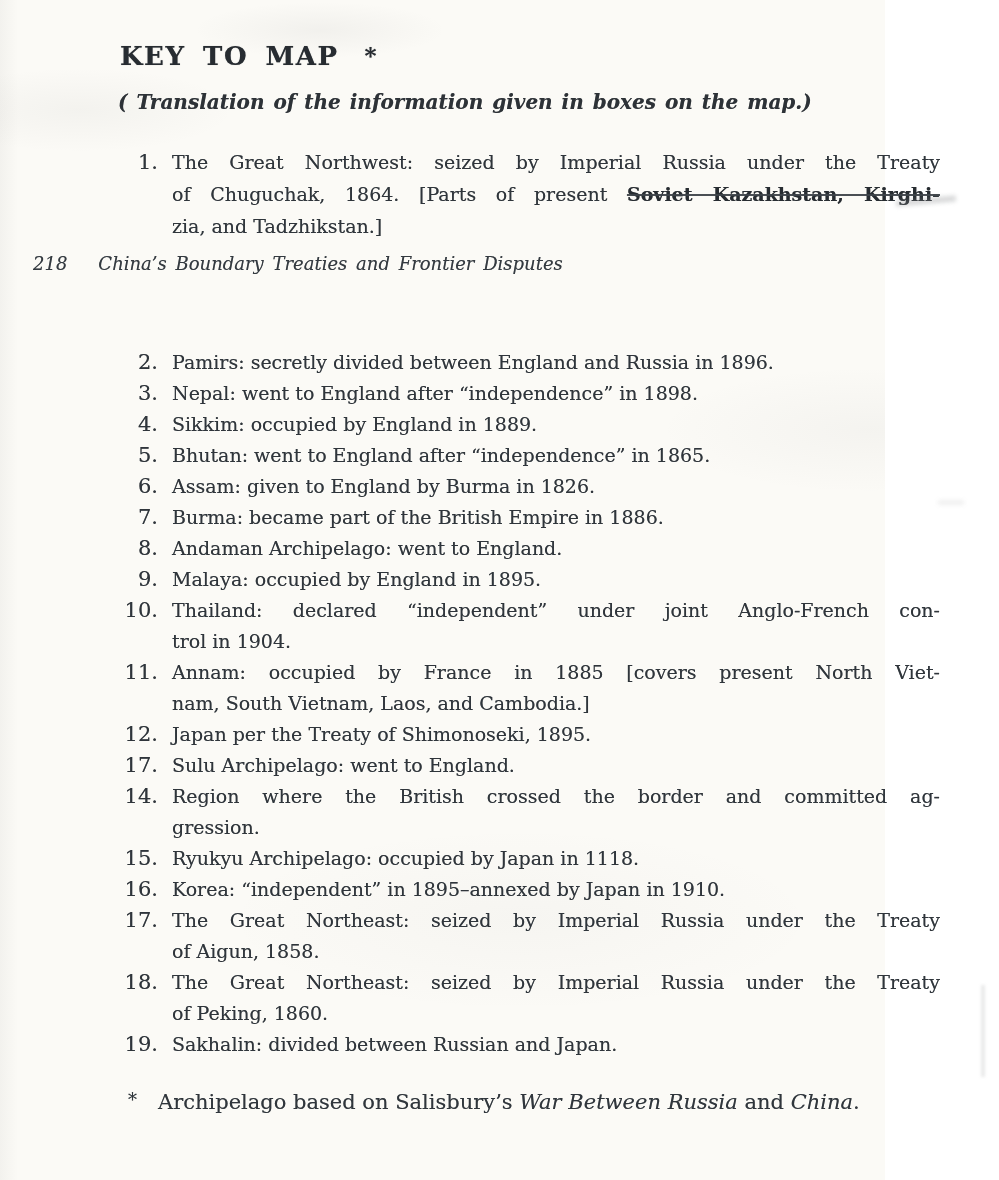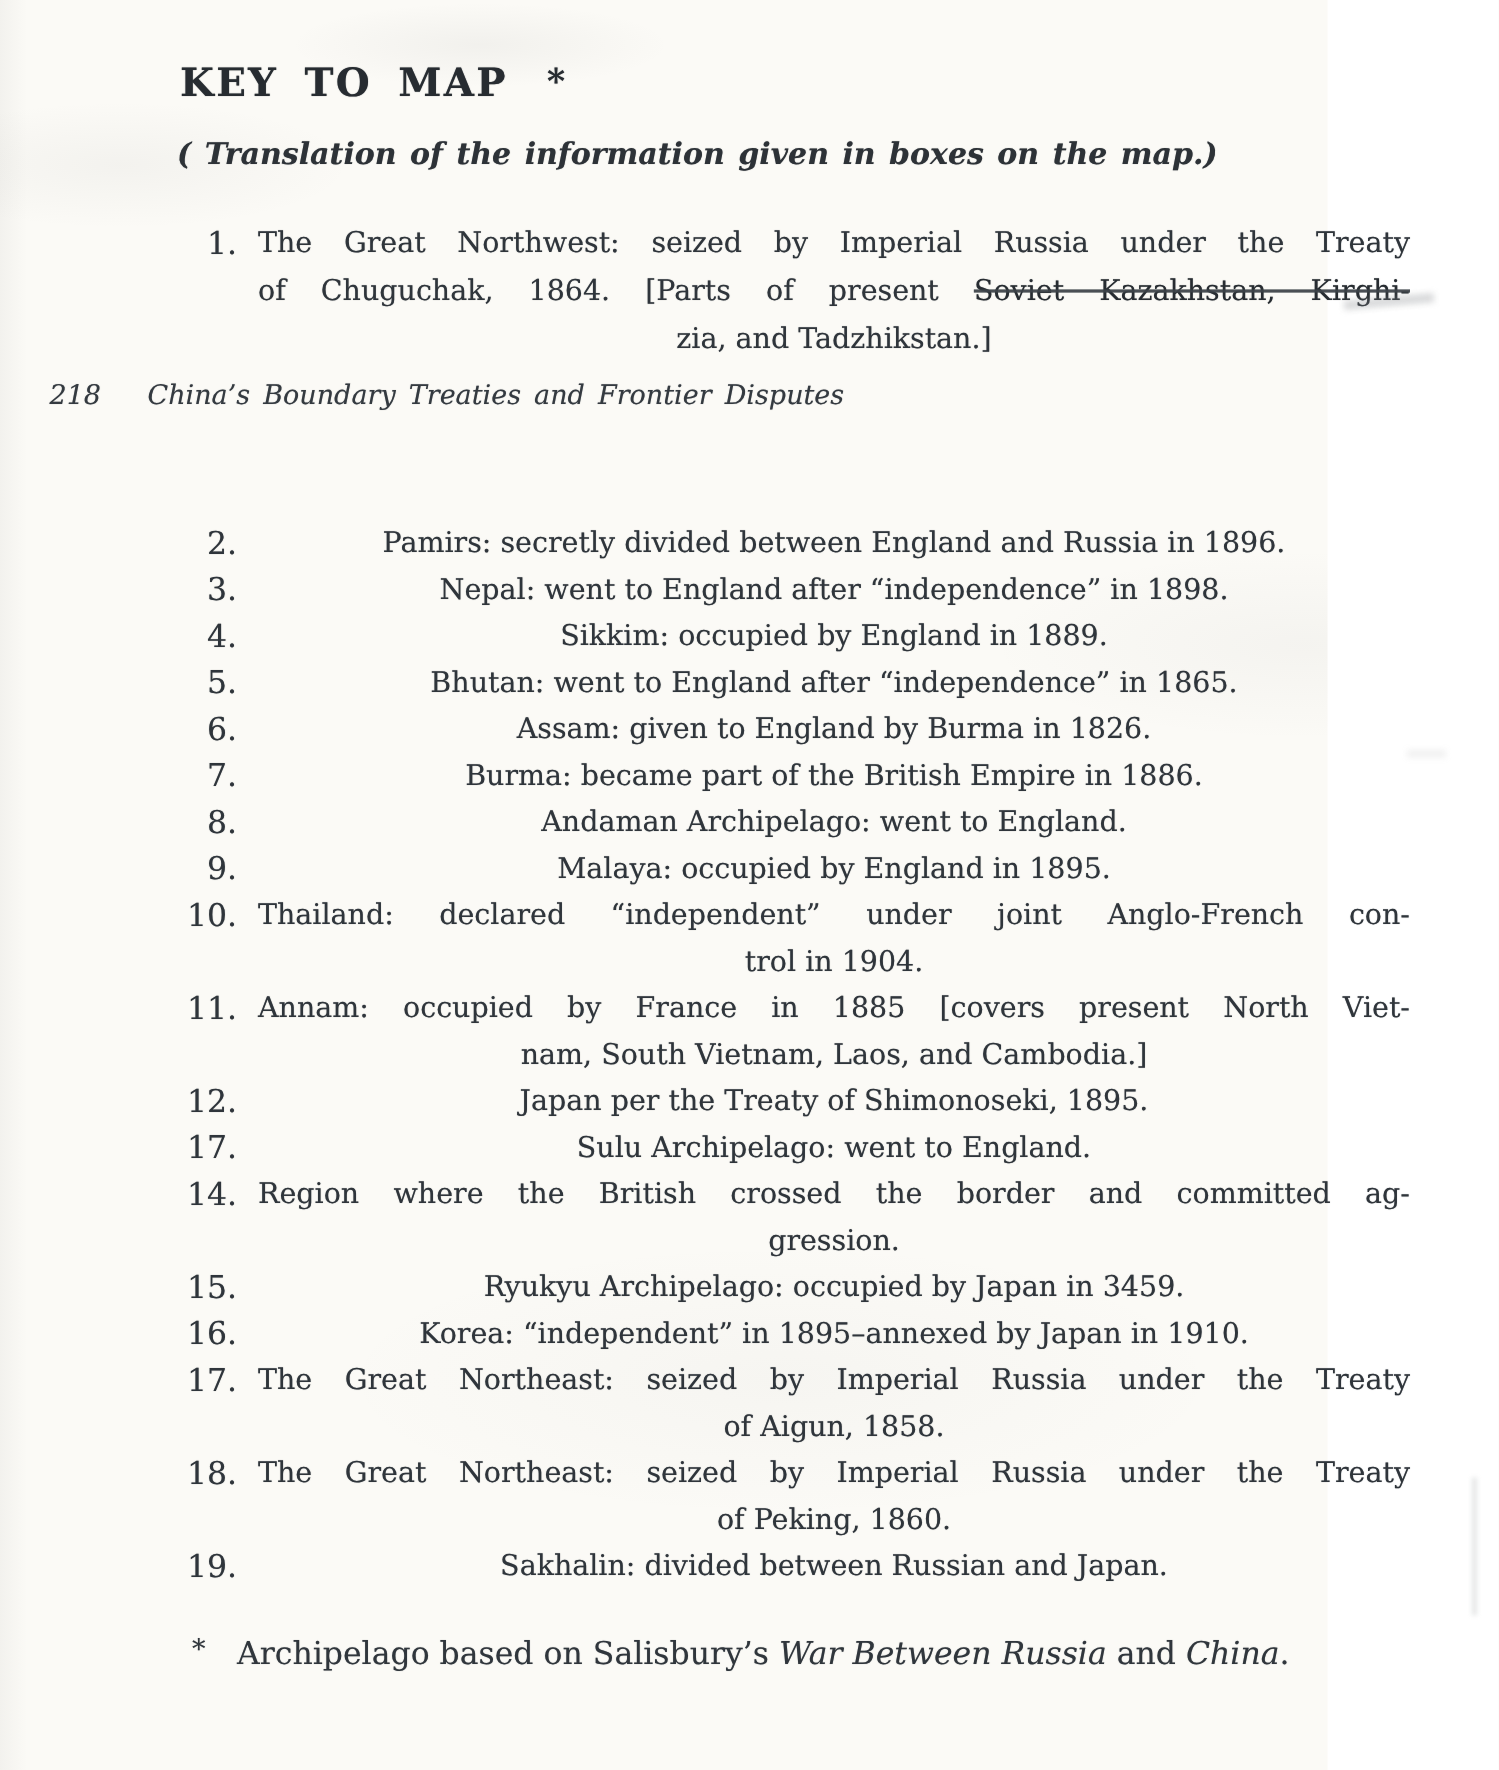--- a/index.html
+++ b/index.html
@@ -47,25 +47,25 @@
 
   .list { position: absolute; left: 112px; width: 828px; }
   .list1 { top: 146px; }
   .list2 { top: 347px; }
   .key-item { display: flex; align-items: flex-start; }
   .key-item .num {
     width: 46px; min-width: 46px; text-align: right; padding-right: 14px;
     font-size: 21px; line-height: 31px;
   }
   .key-item .body { width: 768px; font-size: 19px; }
-  .key-item .line { line-height: 31px; white-space: normal; text-align: center; }
+  .key-item .line { line-height: 31px; white-space: normal; }
   .list1 .key-item .num, .list1 .key-item .line { line-height: 32px; }
   .line.j { text-align: justify; text-align-last: justify; }
   .struck {
-    font-weight: 400;
+    font-weight: 700;
     text-decoration: line-through;
     text-decoration-thickness: 1.5px;
     text-decoration-color: rgba(62,68,74,.85);
     color: #272c31;
   }
 
   .footnote {
     position: absolute; top: 1087px; left: 112px; width: 828px; margin: 0;
     display: flex; font-size: 21px; line-height: 31px; color: #30363c;
     text-shadow: 0 0 0.6px rgba(48,54,60,.5);
@@ -188,21 +188,21 @@
       <div class="key-item">
         <span class="num">14.</span>
         <div class="body">
           <div class="line j">Region where the British crossed the border and committed ag-</div>
           <div class="line">gression.</div>
         </div>
       </div>
       <div class="key-item">
         <span class="num">15.</span>
         <div class="body">
-          <div class="line">Ryukyu Archipelago: occupied by Japan in 3459.</div>
+          <div class="line">Ryukyu Archipelago: occupied by Japan in 1118.</div>
         </div>
       </div>
       <div class="key-item">
         <span class="num">16.</span>
         <div class="body">
           <div class="line">Korea: “independent” in 1895–annexed by Japan in 1910.</div>
         </div>
       </div>
       <div class="key-item">
         <span class="num">17.</span>

